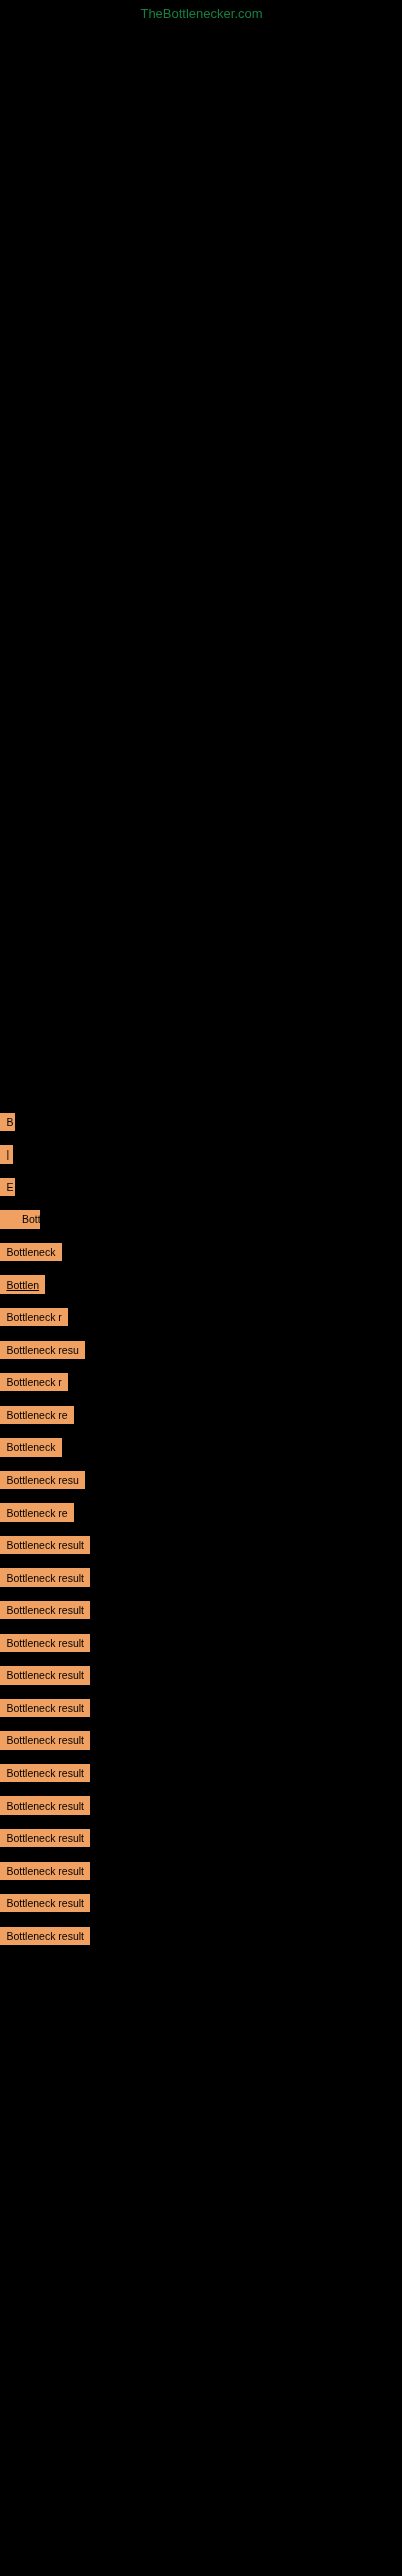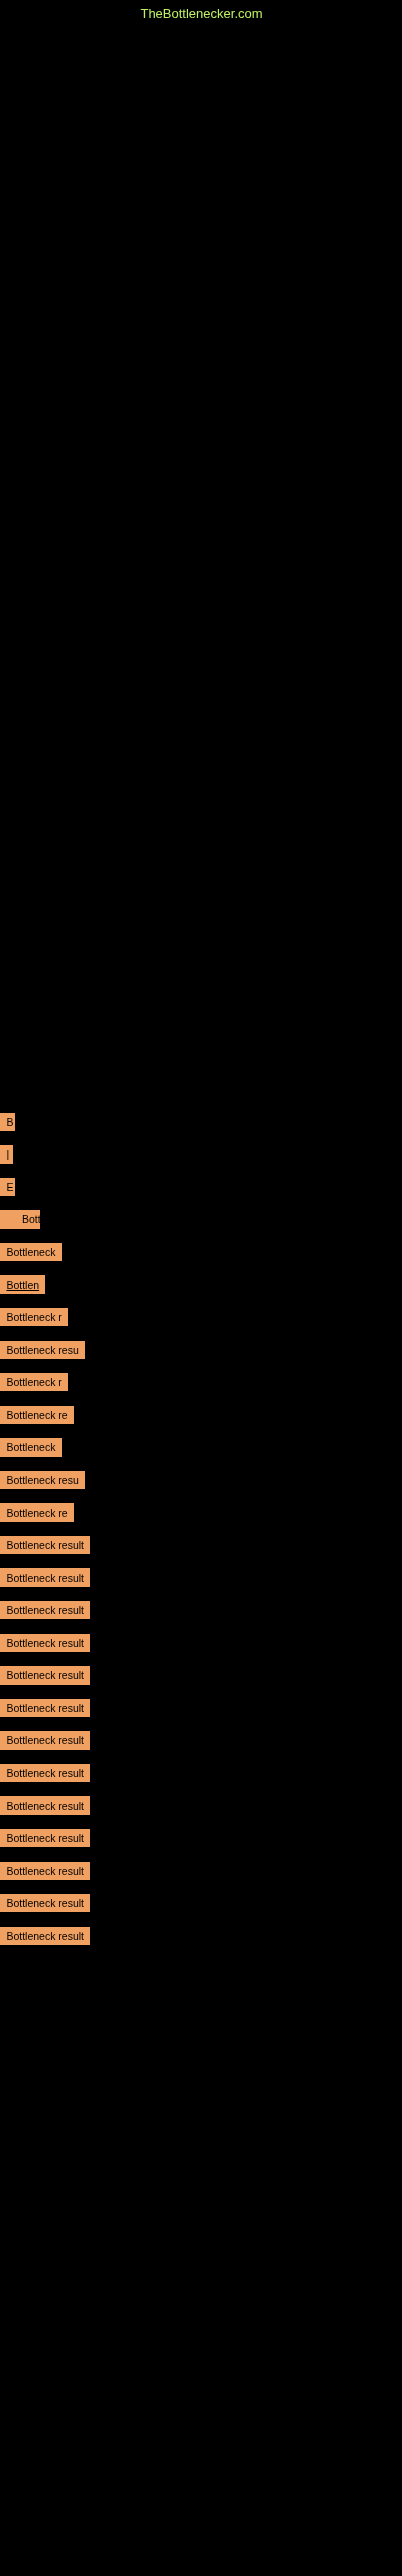--- a/index.html
+++ b/index.html
@@ -10,21 +10,21 @@
 
     body {
       background-color: #000000;
       width: 403px;
       min-height: 2576px;
       font-family: Arial, sans-serif;
       position: relative;
     }
 
     .site-title {
-      color: #bef264;
+      color: #15803d;
       font-size: 13px;
       text-align: center;
       padding-top: 6.4px;
       padding-bottom: 3.2px;
     }
 
     .results-container {
       position: absolute;
       top: 1111px;
       left: 0;

